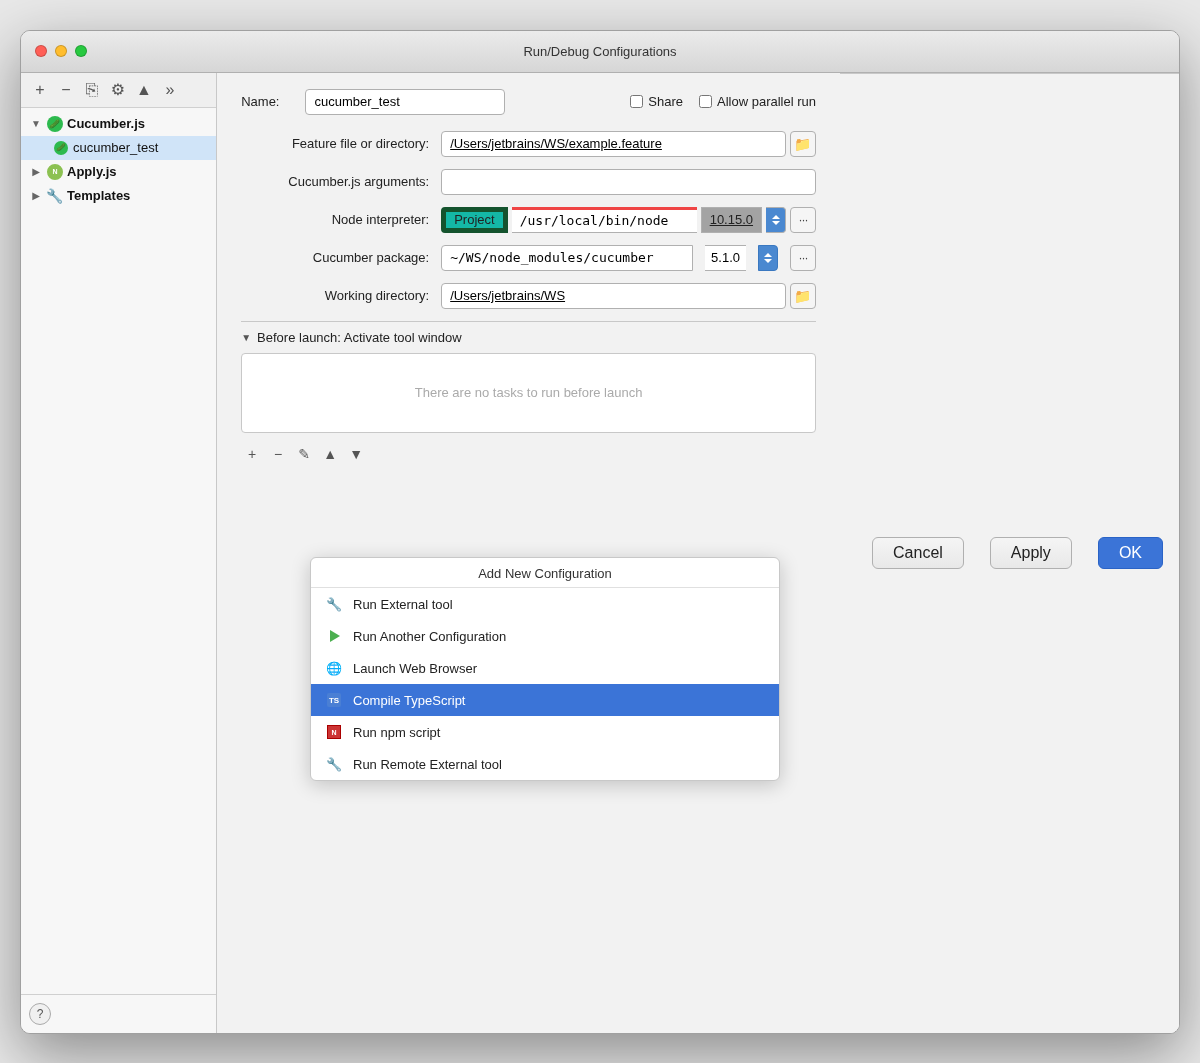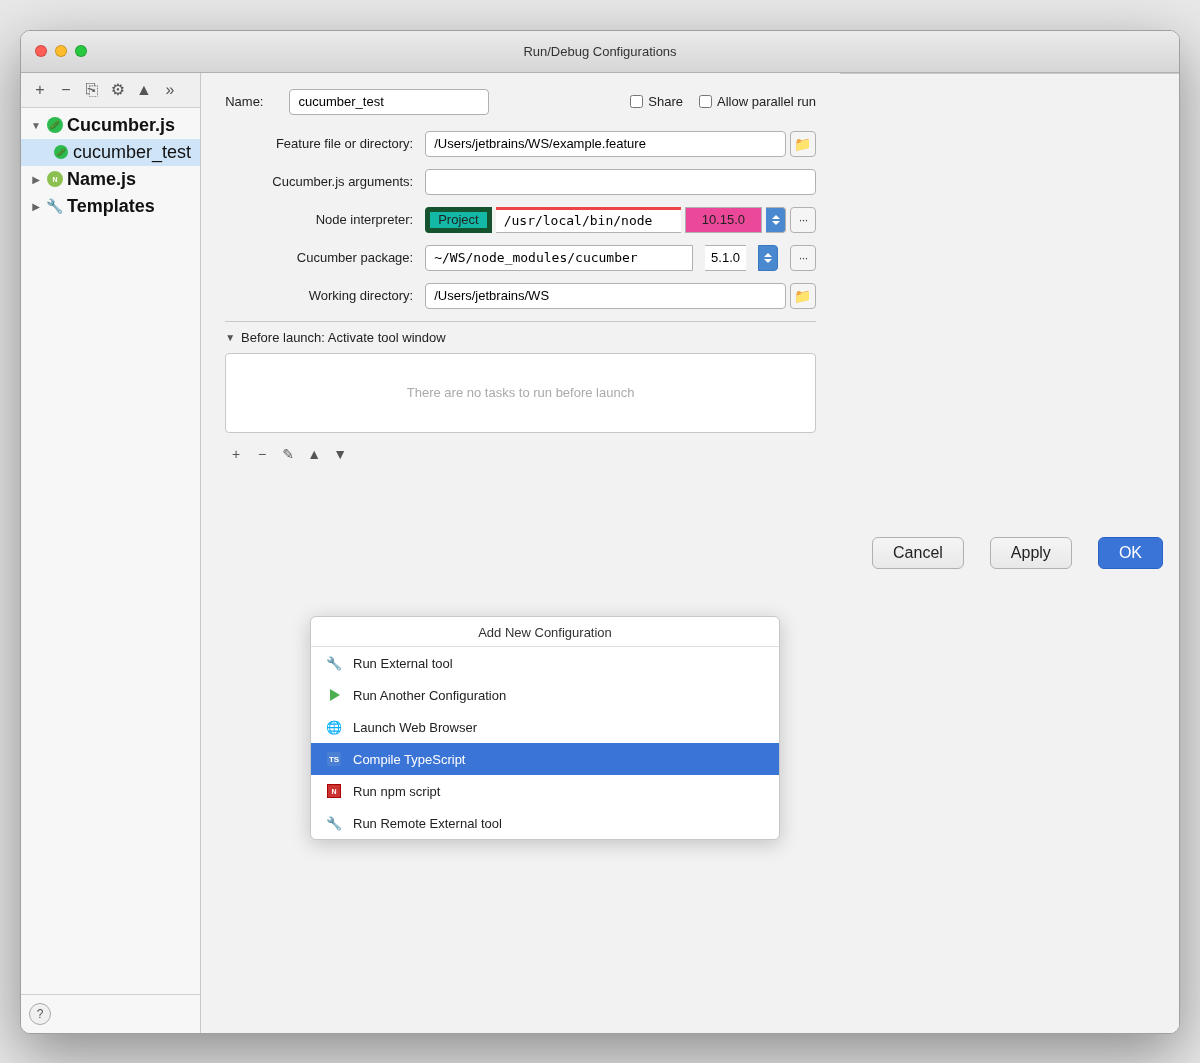--- a/index.html
+++ b/index.html
@@ -131,21 +131,21 @@
       display: flex;
       align-items: center;
       justify-content: center;
       font-size: 8px;
       color: white;
     }
     .icon-wrench {
       font-size: 14px;
     }
     .tree-label {
-      font-size: 18px;
+      font-size: 13px;
       color: #111;
     }
     .tree-label.bold { font-weight: 700; }
     .tree-child {
       padding-left: 32px;
     }
     .sidebar-bottom {
       padding: 8px;
       border-top: 1px solid #d0d0d0;
     }
@@ -237,20 +237,21 @@
     }
     .field-input {
       flex: 1;
       height: 26px;
       border: 1px solid #b0b0b0;
       border-radius: 4px;
       padding: 0 8px;
       font-size: 13px;
       background: white;
       outline: none;
+      text-decoration: underline;
     }
     .folder-btn {
       width: 26px;
       height: 26px;
       border: 1px solid #b0b0b0;
       border-radius: 4px;
       background: #f5f5f5;
       display: flex;
       align-items: center;
       justify-content: center;
@@ -283,28 +284,29 @@
       border-bottom: 1px solid #b0b0b0;
       border-left: none;
       border-right: none;
       padding: 0 8px;
       font-size: 13px;
       background: white;
       outline: none;
       font-family: monospace;
     }
     .node-version {
-      background: #ec4899;
-      border: 1px solid #b0b0b0;
-      height: 26px;
-      padding: 0 16px;
+      background: #a3a3a3;
+      border: 1px solid #b0b0b0;
+      height: 26px;
+      padding: 0 8px;
       display: flex;
       align-items: center;
       font-size: 13px;
       color: #222;
+      text-decoration: underline;
     }
     .spinner-btn {
       border: 1px solid #b0b0b0;
       border-left: none;
       border-radius: 0 4px 4px 0;
       height: 26px;
       width: 20px;
       background: #4a88d0;
       display: flex;
       flex-direction: column;
@@ -421,21 +423,21 @@
     
     .dropdown-overlay {
       position: absolute;
       top: 0; left: 0; right: 0; bottom: 0;
       pointer-events: none;
       z-index: 100;
     }
     .dropdown-menu {
       position: absolute;
       left: 310px;
-      top: 616px;
+      top: 557px;
       width: 470px;
       background: white;
       border: 1px solid #c8c8c8;
       border-radius: 6px;
       box-shadow: 0 4px 20px rgba(0,0,0,0.2);
       overflow: hidden;
       pointer-events: all;
     }
     .dropdown-title {
       text-align: center;
@@ -534,21 +536,21 @@
             <div class="icon-cucumber" style="width:14px;height:14px;font-size:8px;">🥒</div>
           </div>
           <span class="tree-label">cucumber_test</span>
         </div>
 
         <div class="tree-item">
           <div class="tree-expand">▶</div>
           <div class="tree-icon">
             <div class="icon-nodejs" style="font-size:7px; font-weight:bold;">N</div>
           </div>
-          <span class="tree-label bold">Name.js</span>
+          <span class="tree-label bold">Apply.js</span>
         </div>
 
         <div class="tree-item">
           <div class="tree-expand">▶</div>
           <div class="tree-icon">
             <span class="icon-wrench">🔧</span>
           </div>
           <span class="tree-label bold">Templates</span>
         </div>
       </div>

